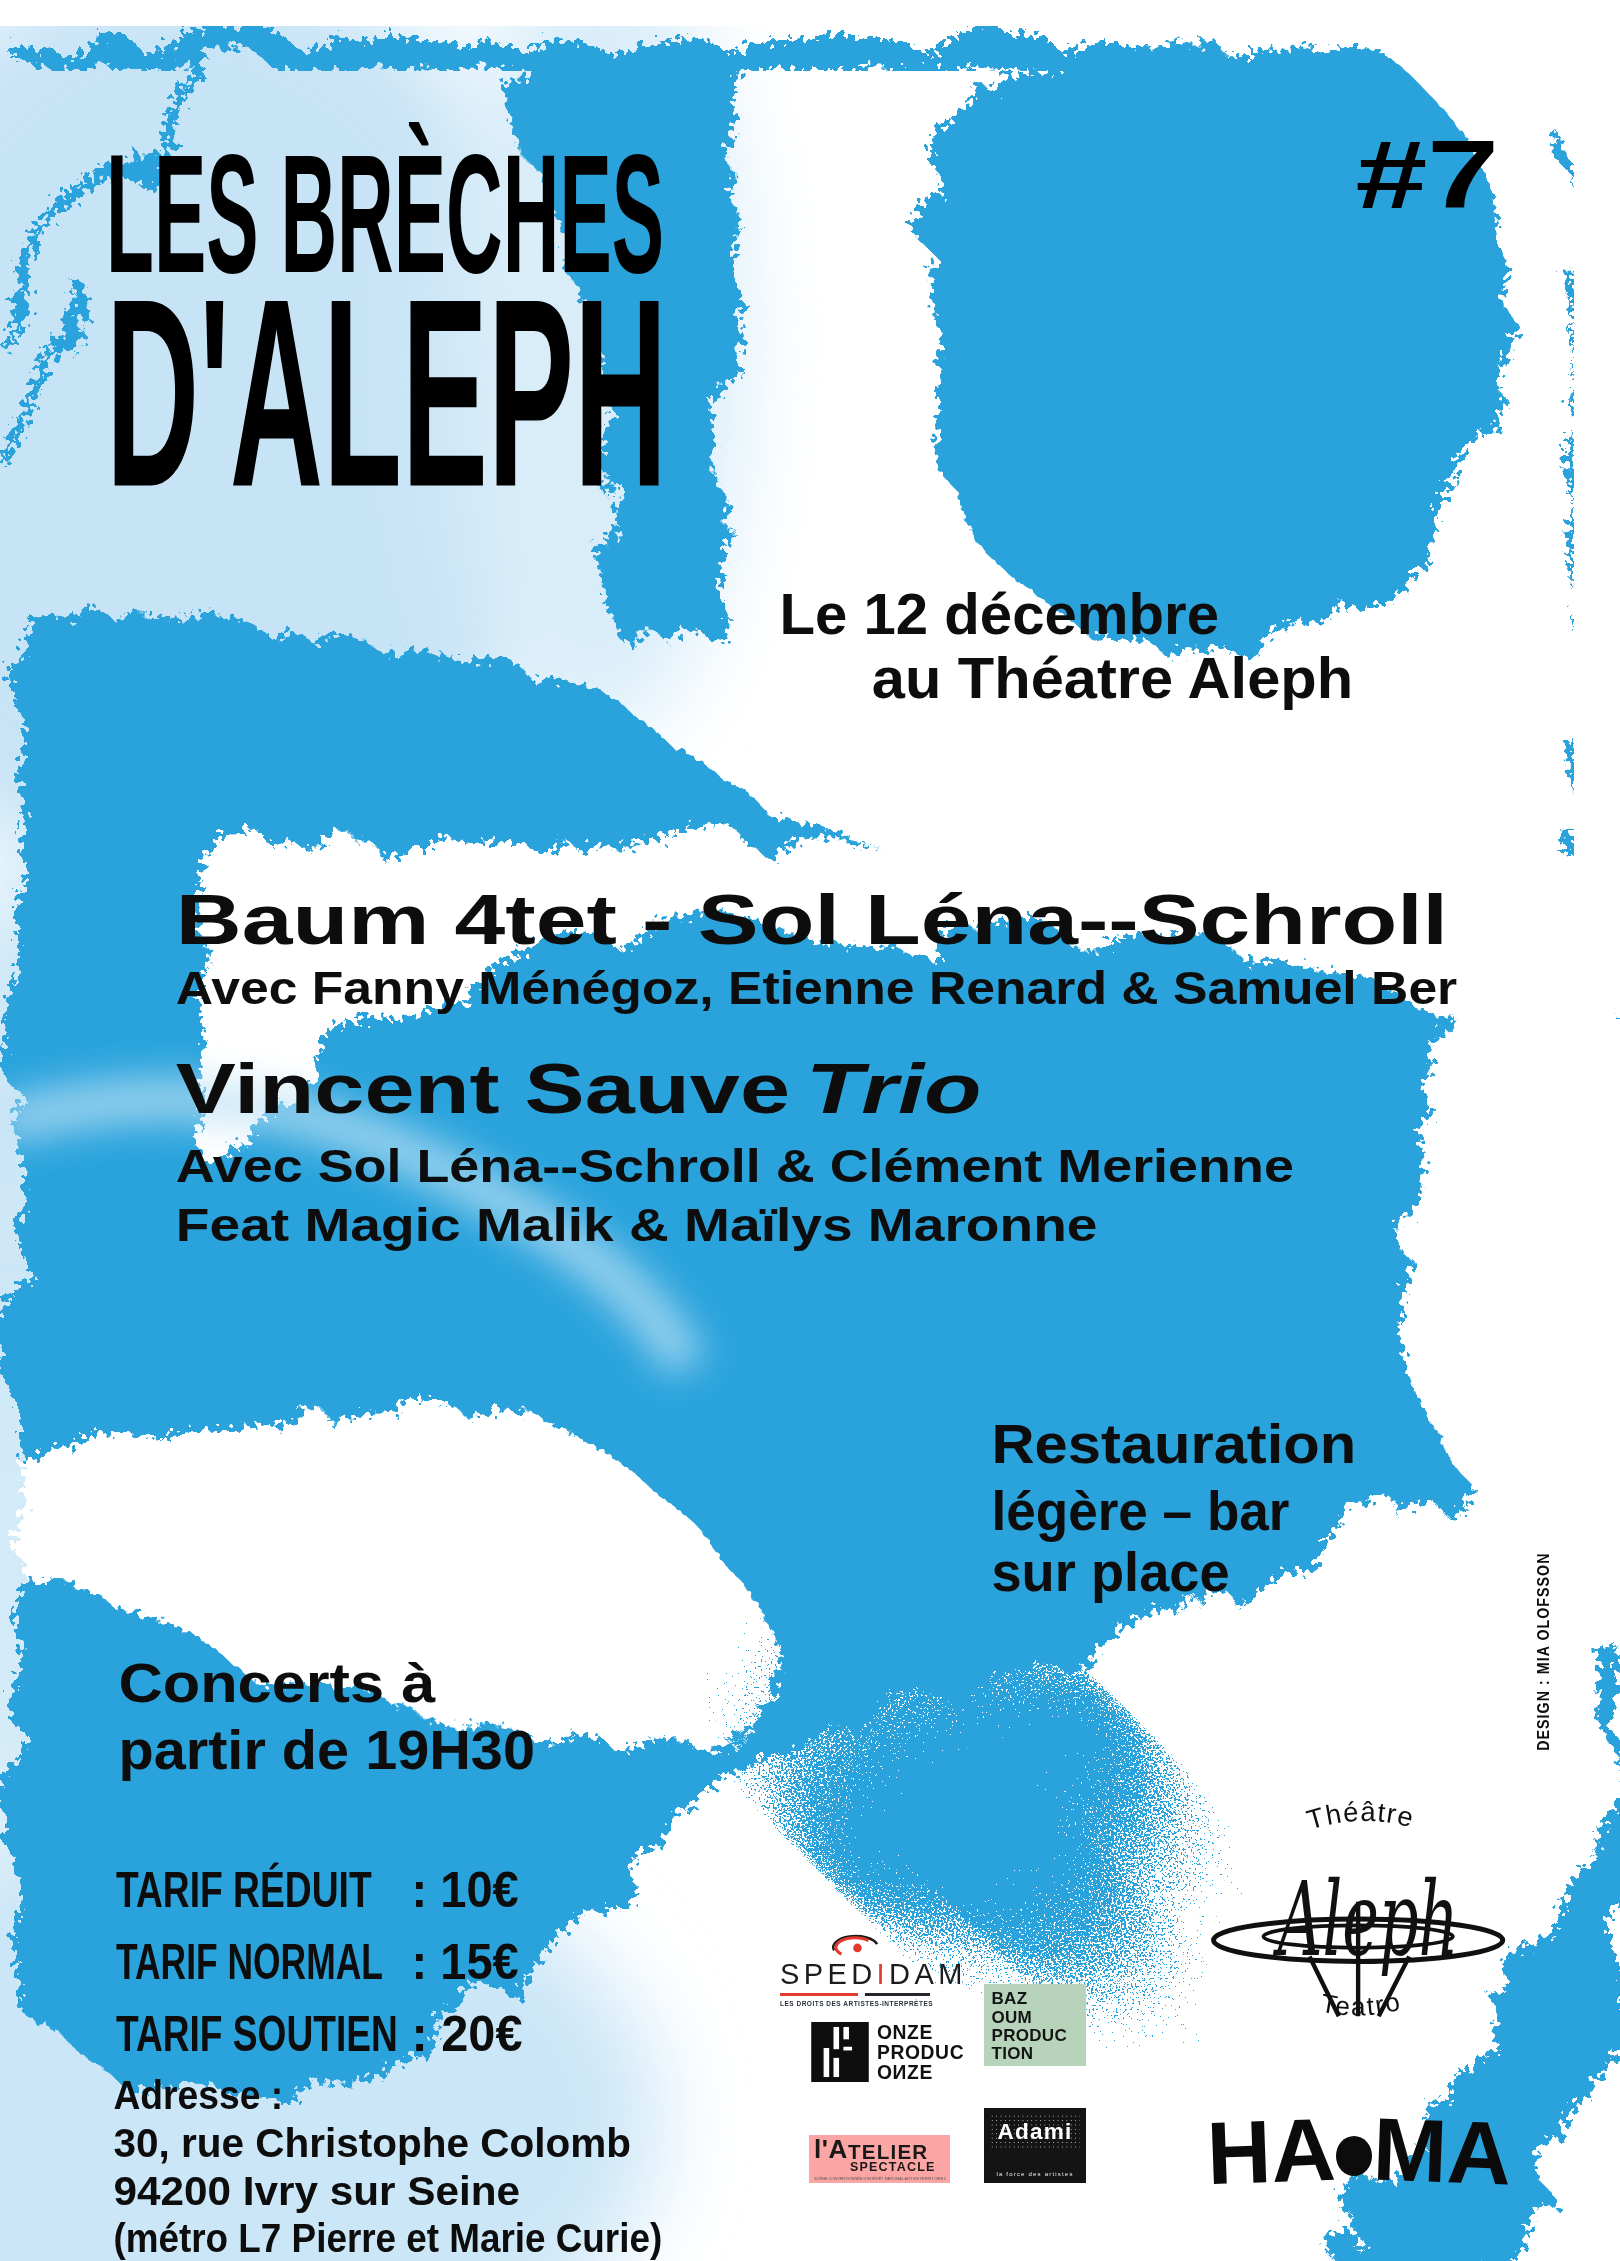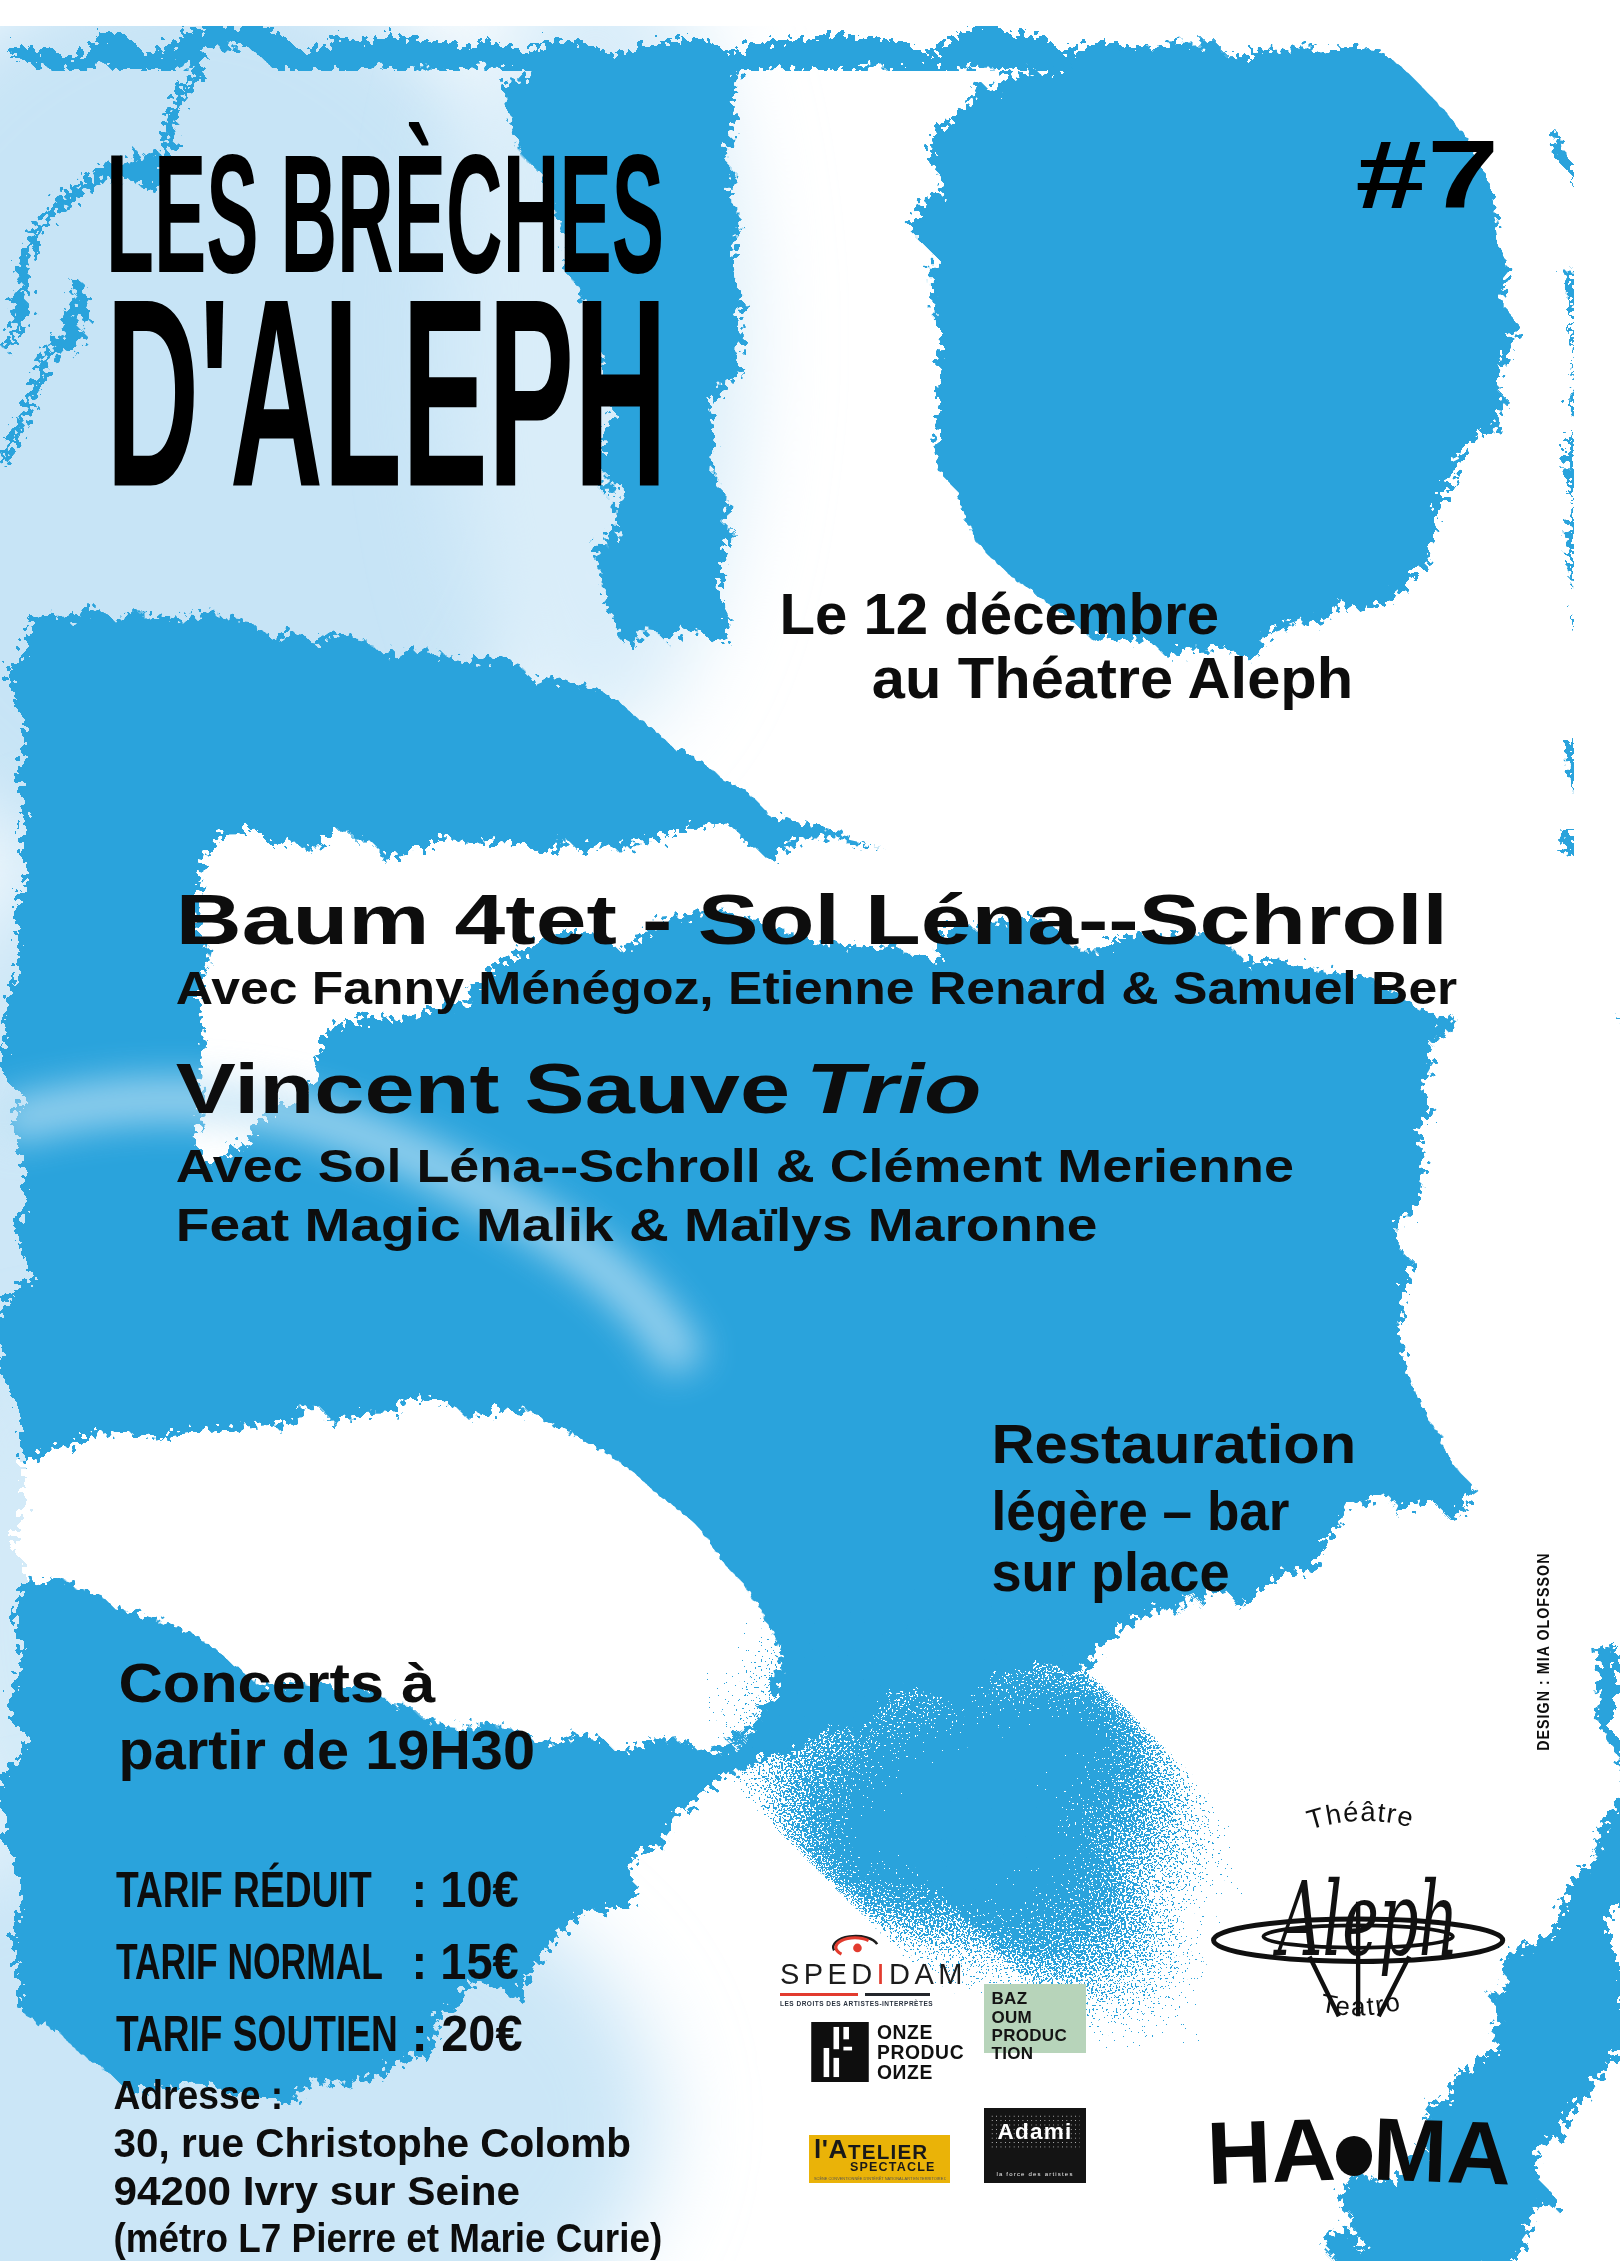--- a/index.html
+++ b/index.html
@@ -17,27 +17,27 @@
   .logo{position:absolute;}
   
   .sped{left:780px;top:1901px;width:150px;text-align:right;color:#1c1c1c;}
   .sped .swirl{display:block;margin:0 auto -1.2px auto;}
   .sped .name{font-size:29px;font-weight:500;letter-spacing:4.4px;white-space:nowrap;}
   .sped .name .red-i{color:#e23b2e;}
   .sped .rule{height:3.1px;margin-top:2.5px;
     background:linear-gradient(to right,#e23b2e 0 52%,transparent 52% 57%,#23262b 57% 100%);}
   .sped .tag{font-size:6.5px;font-weight:bold;letter-spacing:0.5px;color:#2b3340;margin-top:3.7px;white-space:nowrap;}
   
-  .bazoum{left:984px;top:1958px;width:102px;height:69px;background:#b7d4ba;box-sizing:border-box;
+  .bazoum{left:984px;top:1958px;width:102px;height:82px;background:#b7d4ba;box-sizing:border-box;
     padding:6.2px 0 0 7.5px;color:#141414;font-weight:800;font-size:17px;line-height:1.08;letter-spacing:0.3px;}
   
   .onze{left:811px;top:1996px;display:flex;align-items:flex-start;gap:8px;color:#101010;}
   .onze .txt{font-size:19.3px;font-weight:800;line-height:1.04;letter-spacing:0.6px;margin-top:1.2px;}
   
-  .atelier{left:809px;top:2109px;width:141px;background:#eab308;box-sizing:border-box;padding:3.1px 3.7px 1.9px 5px;color:#191919;}
+  .atelier{left:809px;top:2109px;width:141px;background:#fca5a5;box-sizing:border-box;padding:3.1px 3.7px 1.9px 5px;color:#191919;}
   .atelier .row1{display:flex;align-items:flex-end;line-height:.85;}
   .atelier .pre{font-size:26px;font-weight:800;letter-spacing:0.6px;}
   .atelier .nm{font-size:20.6px;font-weight:700;letter-spacing:1.2px;}
   .atelier .sub{font-size:12.5px;font-weight:600;letter-spacing:1.2px;margin:1.2px 0 0 36px;line-height:1;}
   .atelier .tag{font-size:3.9px;color:#555;margin-top:2.5px;white-space:nowrap;overflow:hidden;}
   
   .adami{left:984px;top:2082px;width:102px;height:75px;background:#141414;display:flex;flex-direction:column;
     align-items:center;justify-content:center;color:#ffffff;gap:20px;}
   .adami .word{font-size:22.5px;font-weight:700;letter-spacing:1.2px;padding:5px 7.5px;
     background-image:radial-gradient(circle,rgba(255,255,255,.8) 0.7px,transparent 0.7px);

